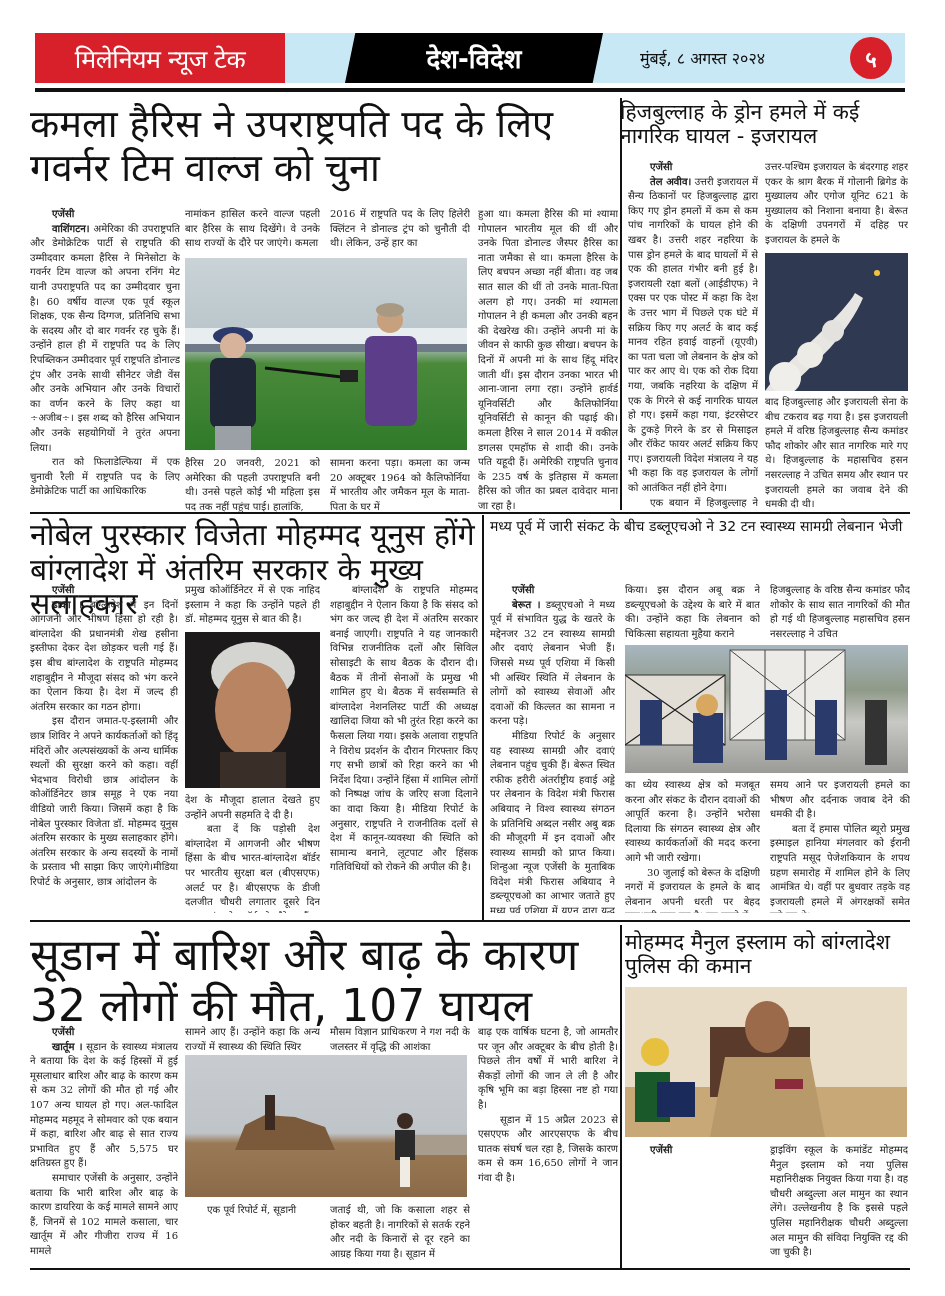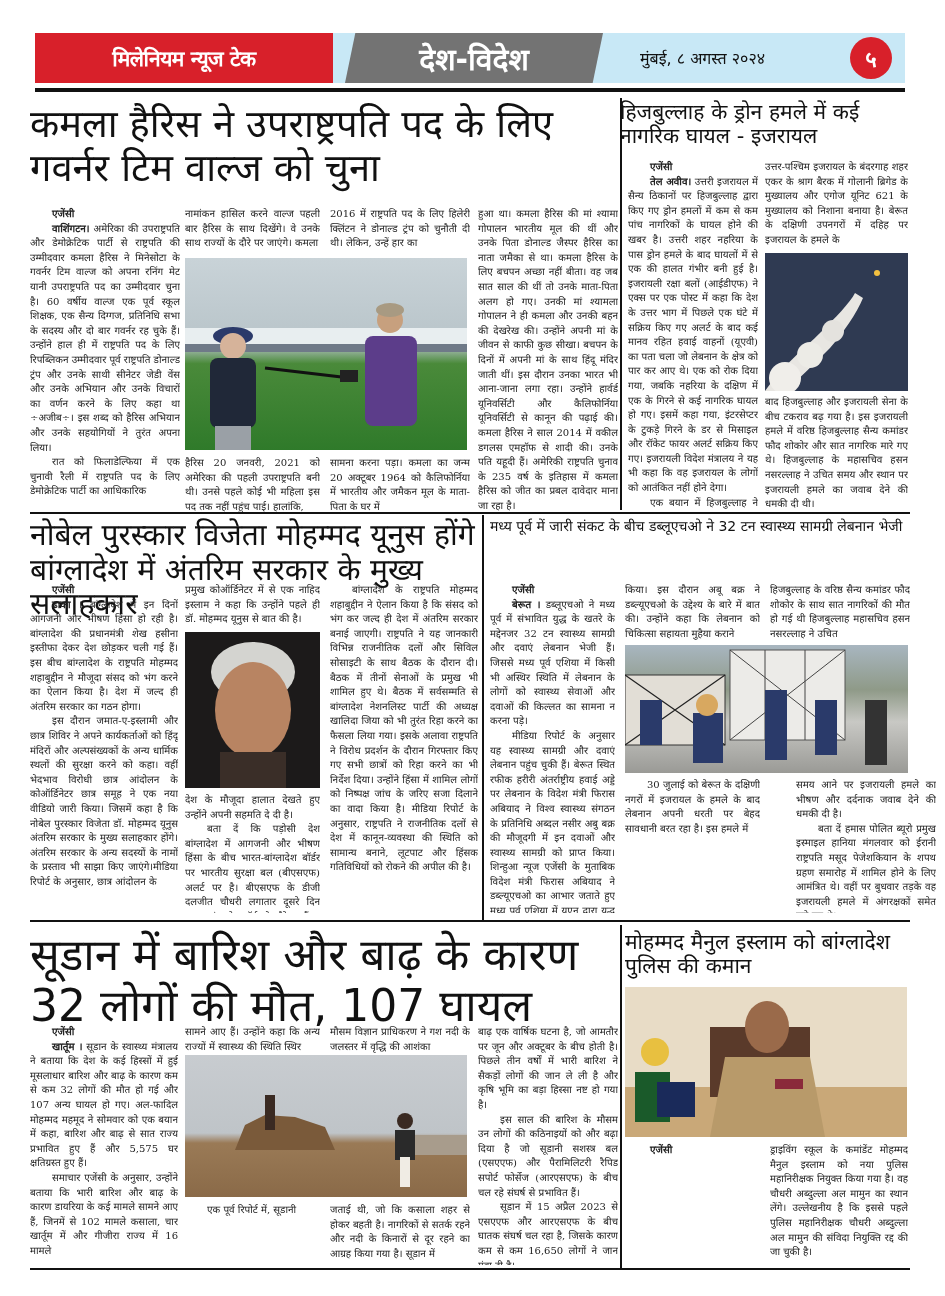--- a/index.html
+++ b/index.html
@@ -1,20 +1,20 @@
 <!DOCTYPE html>
 <html><head>
 <meta charset="utf-8">
 <style>
 *{box-sizing:border-box;margin:0;padding:0}
 body{width:945px;height:1296px;background:#fff;font-family:"DejaVu Sans",sans-serif;color:#111;position:relative;overflow:hidden}
 .abs{position:absolute}
 .mast{left:35px;top:33px;width:870px;height:50px;background:#c8e8f6}
-.brand{left:35px;top:33px;width:298px;height:50px;background:#d8202a;color:#fff;font-weight:bold;font-size:21px;display:flex;align-items:center;justify-content:center;letter-spacing:-0.5px}
-.section{left:345px;top:33px;width:258px;height:50px;background:#737373;color:#fff;font-weight:bold;font-size:30px;display:flex;align-items:center;justify-content:center;clip-path:polygon(4% 0,100% 0,96% 100%,0 100%)}
+.brand{left:35px;top:33px;width:250px;height:50px;background:#d8202a;color:#fff;font-weight:normal;font-size:25px;display:flex;align-items:center;justify-content:center;letter-spacing:-0.5px}
+.section{left:345px;top:33px;width:258px;height:50px;background:#000000;color:#fff;font-weight:bold;font-size:26px;display:flex;align-items:center;justify-content:center;clip-path:polygon(4% 0,100% 0,96% 100%,0 100%)}
 .date{left:640px;top:33px;width:200px;height:50px;display:flex;align-items:center;font-size:16px;color:#111}
 .pageno{left:850px;top:37px;width:42px;height:42px;border-radius:50%;background:#d8202a;color:#fff;font-size:22px;font-weight:bold;display:flex;align-items:center;justify-content:center}
 .rule{left:35px;top:88px;width:870px;height:4px;background:#111}
 .hl{font-weight:normal;line-height:1.15;color:#111}
 .h1{left:30px;top:103px;width:590px;font-size:38px}
 .h2{left:620px;top:100px;width:300px;font-size:21px}
 .h3{left:30px;top:518px;width:450px;font-size:30px}
 .h4{left:490px;top:518px;width:430px;font-size:14px}
 .h5{left:30px;top:930px;width:580px;font-size:44px}
 .h6{left:625px;top:930px;width:280px;font-size:21px}
@@ -125,23 +125,24 @@
     <path d="M0 30 L100 100 M100 30 L0 100" stroke="#222" stroke-width="1.2"></path>
     <rect x="15" y="55" width="22" height="45" fill="#2a3a6a"></rect>
     <rect x="68" y="68" width="30" height="50" fill="#2a3a6a"></rect>
     <circle cx="82" cy="60" r="11" fill="#d8a860"></circle>
     <rect x="140" y="45" width="22" height="70" fill="#2a3a6a"></rect>
     <rect x="190" y="55" width="22" height="55" fill="#2a3a6a"></rect>
     <rect x="240" y="55" width="22" height="65" fill="#333"></rect>
   </svg>
 </div>
 <div class="abs col" style="left:625px;top:778px;width:135px;height:135px;overflow:hidden">
+  <span>का ध्येय स्वास्थ्य क्षेत्र को मजबूत करना और संकट के दौरान दवाओं की आपूर्ति करना है। उन्होंने भरोसा दिलाया कि संगठन स्वास्थ्य क्षेत्र और स्वास्थ्य कार्यकर्ताओं की मदद करना आगे भी जारी रखेगा।</span>
   <p>30 जुलाई को बेरूत के दक्षिणी नगरों में इजरायल के हमले के बाद लेबनान अपनी धरती पर बेहद सावधानी बरत रहा है। इस हमले में</p>
 </div>
-<div class="abs col" style="left:796px;top:778px;width:140px;height:135px;overflow:hidden">
+<div class="abs col" style="left:770px;top:778px;width:140px;height:135px;overflow:hidden">
   <span>समय आने पर इजरायली हमले का भीषण और दर्दनाक जवाब देने की धमकी दी है।</span>
   <p>बता दें हमास पोलित ब्यूरो प्रमुख इस्माइल हानिया मंगलवार को ईरानी राष्ट्रपति मसूद पेजेशकियान के शपथ ग्रहण समारोह में शामिल होने के लिए आमंत्रित थे। वहीं पर बुधवार तड़के वह इजरायली हमले में अंगरक्षकों समेत मारे गए थे।</p>
 </div>
 
 <div class="abs hline" style="left:30px;top:920px;width:880px"></div>
 
 <div class="abs hl h5">सूडान में बारिश और बाढ़ के कारण 32 लोगों की मौत, 107 घायल</div>
 <div class="abs col" style="left:30px;top:1025px;width:148px;height:240px;overflow:hidden">
   <span class="ag">एजेंसी</span>
   <p><span class="city">खार्तूम ।</span> <span>सूडान के स्वास्थ्य मंत्रालय ने बताया कि देश के कई हिस्सों में हुई मूसलाधार बारिश और बाढ़ के कारण कम से कम 32 लोगों की मौत हो गई और 107 अन्य घायल हो गए। अल-फादिल मोहम्मद महमूद ने सोमवार को एक बयान में कहा, बारिश और बाढ़ से सात राज्य प्रभावित हुए हैं और 5,575 घर क्षतिग्रस्त हुए हैं।</span></p>
@@ -158,21 +159,20 @@
     <circle cx="220" cy="66" r="8" fill="#3a2a22"></circle>
     <rect x="230" y="80" width="52" height="20" fill="#a89c8c"></rect>
   </svg>
 </div>
 <div class="abs col" style="left:185px;top:1203px;width:135px;height:62px;overflow:hidden">
   <p>एक पूर्व रिपोर्ट में, सूडानी</p>
 </div>
 <div class="abs col" style="left:330px;top:1203px;width:140px;height:62px;overflow:hidden">जताई थी, जो कि कसाला शहर से होकर बहती है। नागरिकों से सतर्क रहने और नदी के किनारों से दूर रहने का आग्रह किया गया है। सूडान में</div>
 <div class="abs col" style="left:478px;top:1025px;width:140px;height:240px;overflow:hidden">
   <span>बाढ़ एक वार्षिक घटना है, जो आमतौर पर जून और अक्टूबर के बीच होती है।पिछले तीन वर्षों में भारी बारिश ने सैकड़ों लोगों की जान ले ली है और कृषि भूमि का बड़ा हिस्सा नष्ट हो गया है।</span>
-  <p>इस साल की बारिश के मौसम उन लोगों की कठिनाइयों को और बढ़ा दिया है जो सूडानी सशस्त्र बल (एसएएफ) और पैरामिलिटरी रैपिड सपोर्ट फोर्सेज (आरएसएफ) के बीच चल रहे संघर्ष से प्रभावित हैं।</p>
   <p>सूडान में 15 अप्रैल 2023 से एसएएफ और आरएसएफ के बीच घातक संघर्ष चल रहा है, जिसके कारण कम से कम 16,650 लोगों ने जान गंवा दी है।</p>
 </div>
 
 <div class="abs vline" style="left:620px;top:925px;height:345px"></div>
 
 <div class="abs hl h6">मोहम्मद मैनुल इस्लाम को बांग्लादेश पुलिस की कमान</div>
 <div class="abs img" style="left:625px;top:987px;width:282px;height:150px;background:#e8dcc6">
   <svg width="282" height="150" viewBox="0 0 282 150">
     <rect x="0" y="100" width="282" height="50" fill="#c9a878"></rect>
     <rect x="85" y="40" width="100" height="70" fill="#5a3a2a"></rect>

